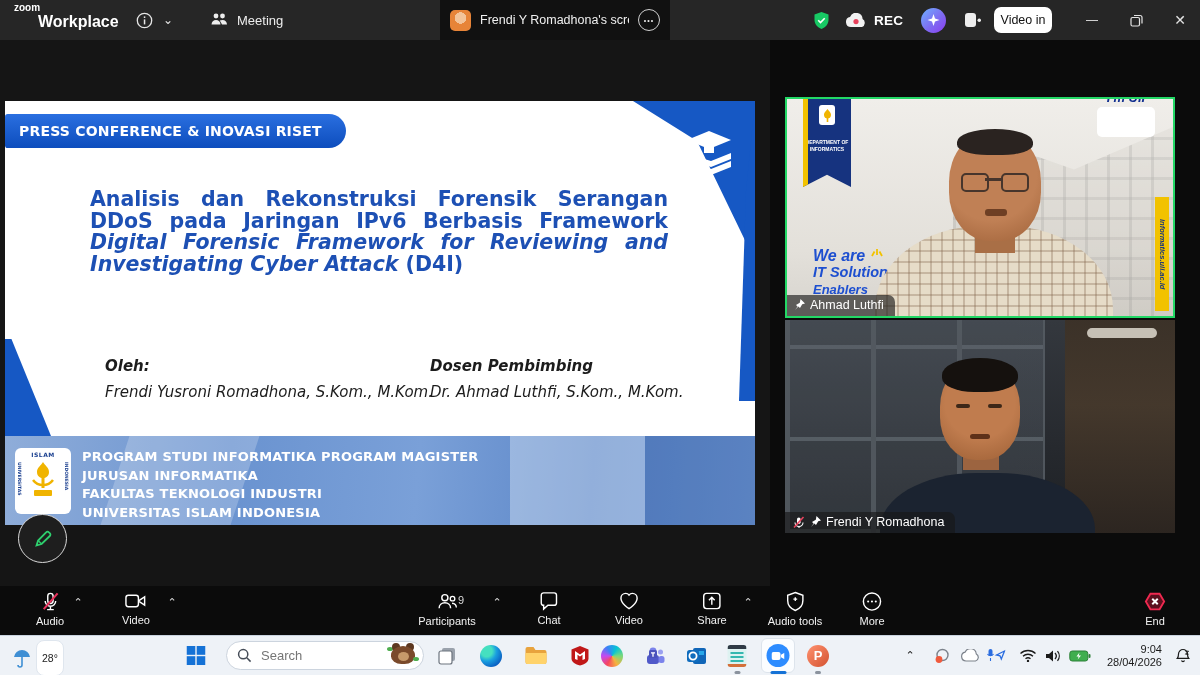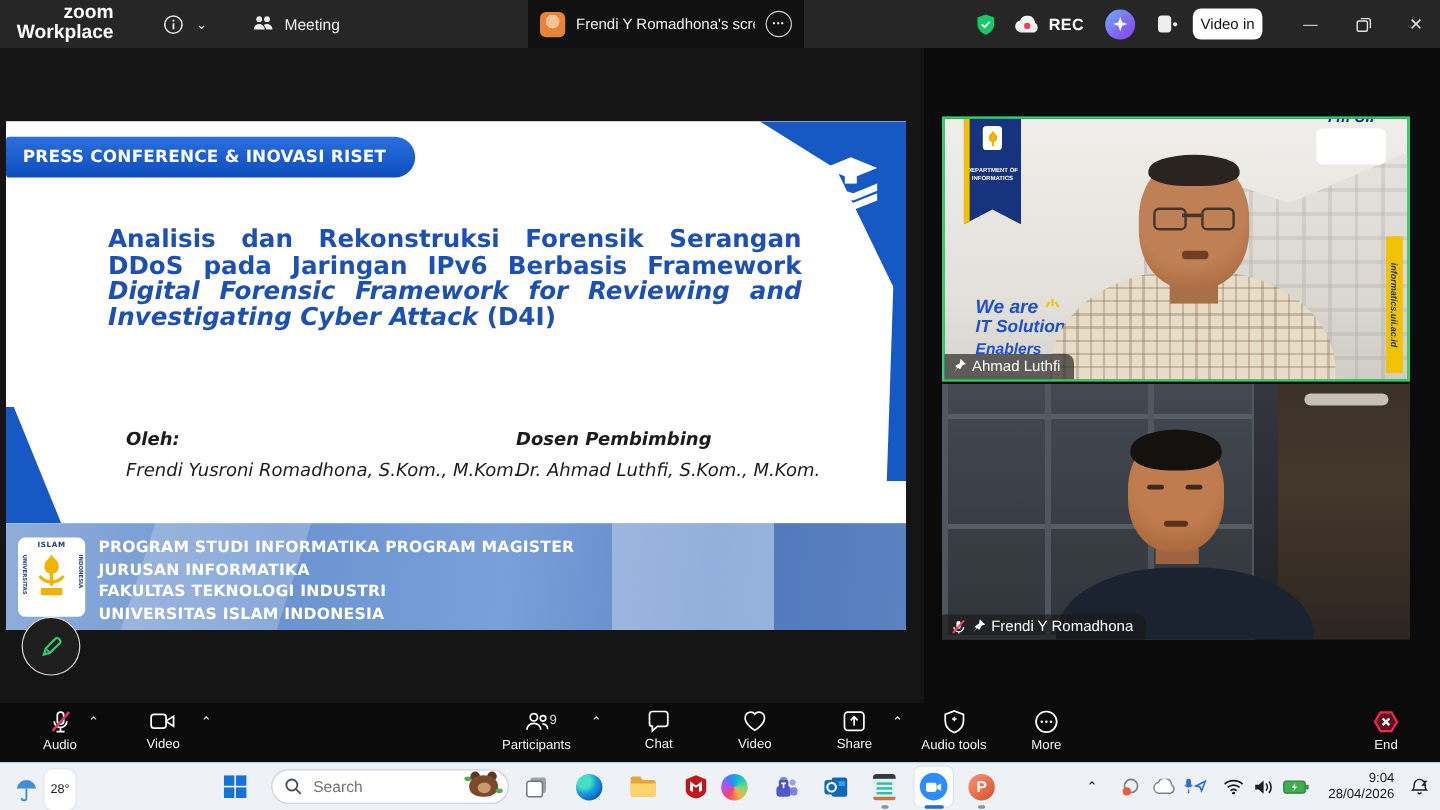--- a/index.html
+++ b/index.html
@@ -3,22 +3,22 @@
 <meta charset="utf-8">
 <style>
   html,body{margin:0;padding:0;background:#000;}
   .stage{position:relative;width:1200px;height:675px;overflow:hidden;background:#141414;
          font-family:"Liberation Sans",sans-serif;}
   .abs{position:absolute;}
 
   
   .titlebar{position:absolute;left:0;top:0;width:1200px;height:40px;background:#262626;color:#fff;}
   .zlogo{position:absolute;left:14px;top:3px;line-height:1;color:#fff;}
-  .zlogo .l1{font-size:16px;font-weight:bold;display:block;text-align:right;}
-  .zlogo .l2{font-size:16px;font-weight:bold;display:block;margin-top:1px;}
+  .zlogo .l1{font-size:10px;font-weight:bold;display:block;}
+  .zlogo .l2{font-size:16px;font-weight:bold;display:block;margin-top:1px;margin-left:24px;}
   .tb-ic{position:absolute;top:0;height:40px;display:flex;align-items:center;justify-content:center;color:#e6e6e6;}
   .meeting-tab{position:absolute;left:200px;top:0;height:40px;display:flex;align-items:center;gap:8px;
                color:#ededed;font-size:13px;padding:0 10px;}
   .active-tab{position:absolute;left:440px;top:0;width:230px;height:40px;background:#111111;
               display:flex;align-items:center;gap:9px;padding:0 10px;box-sizing:border-box;border-radius:0 0 0 0;}
   .active-tab .avatar{width:21px;height:21px;border-radius:5px;flex:0 0 auto;
       background:radial-gradient(circle at 50% 38%,#f3c49a 0 34%,#e78438 35% 100%);}
   .active-tab .tlabel{font-size:12.5px;color:#f0f0f0;white-space:nowrap;overflow:hidden;}
   .circle-ell{width:20px;height:20px;border:1.3px solid #cfcfcf;border-radius:50%;display:flex;
               align-items:center;justify-content:center;font-size:11px;color:#e8e8e8;flex:0 0 auto;margin-left:auto;}

